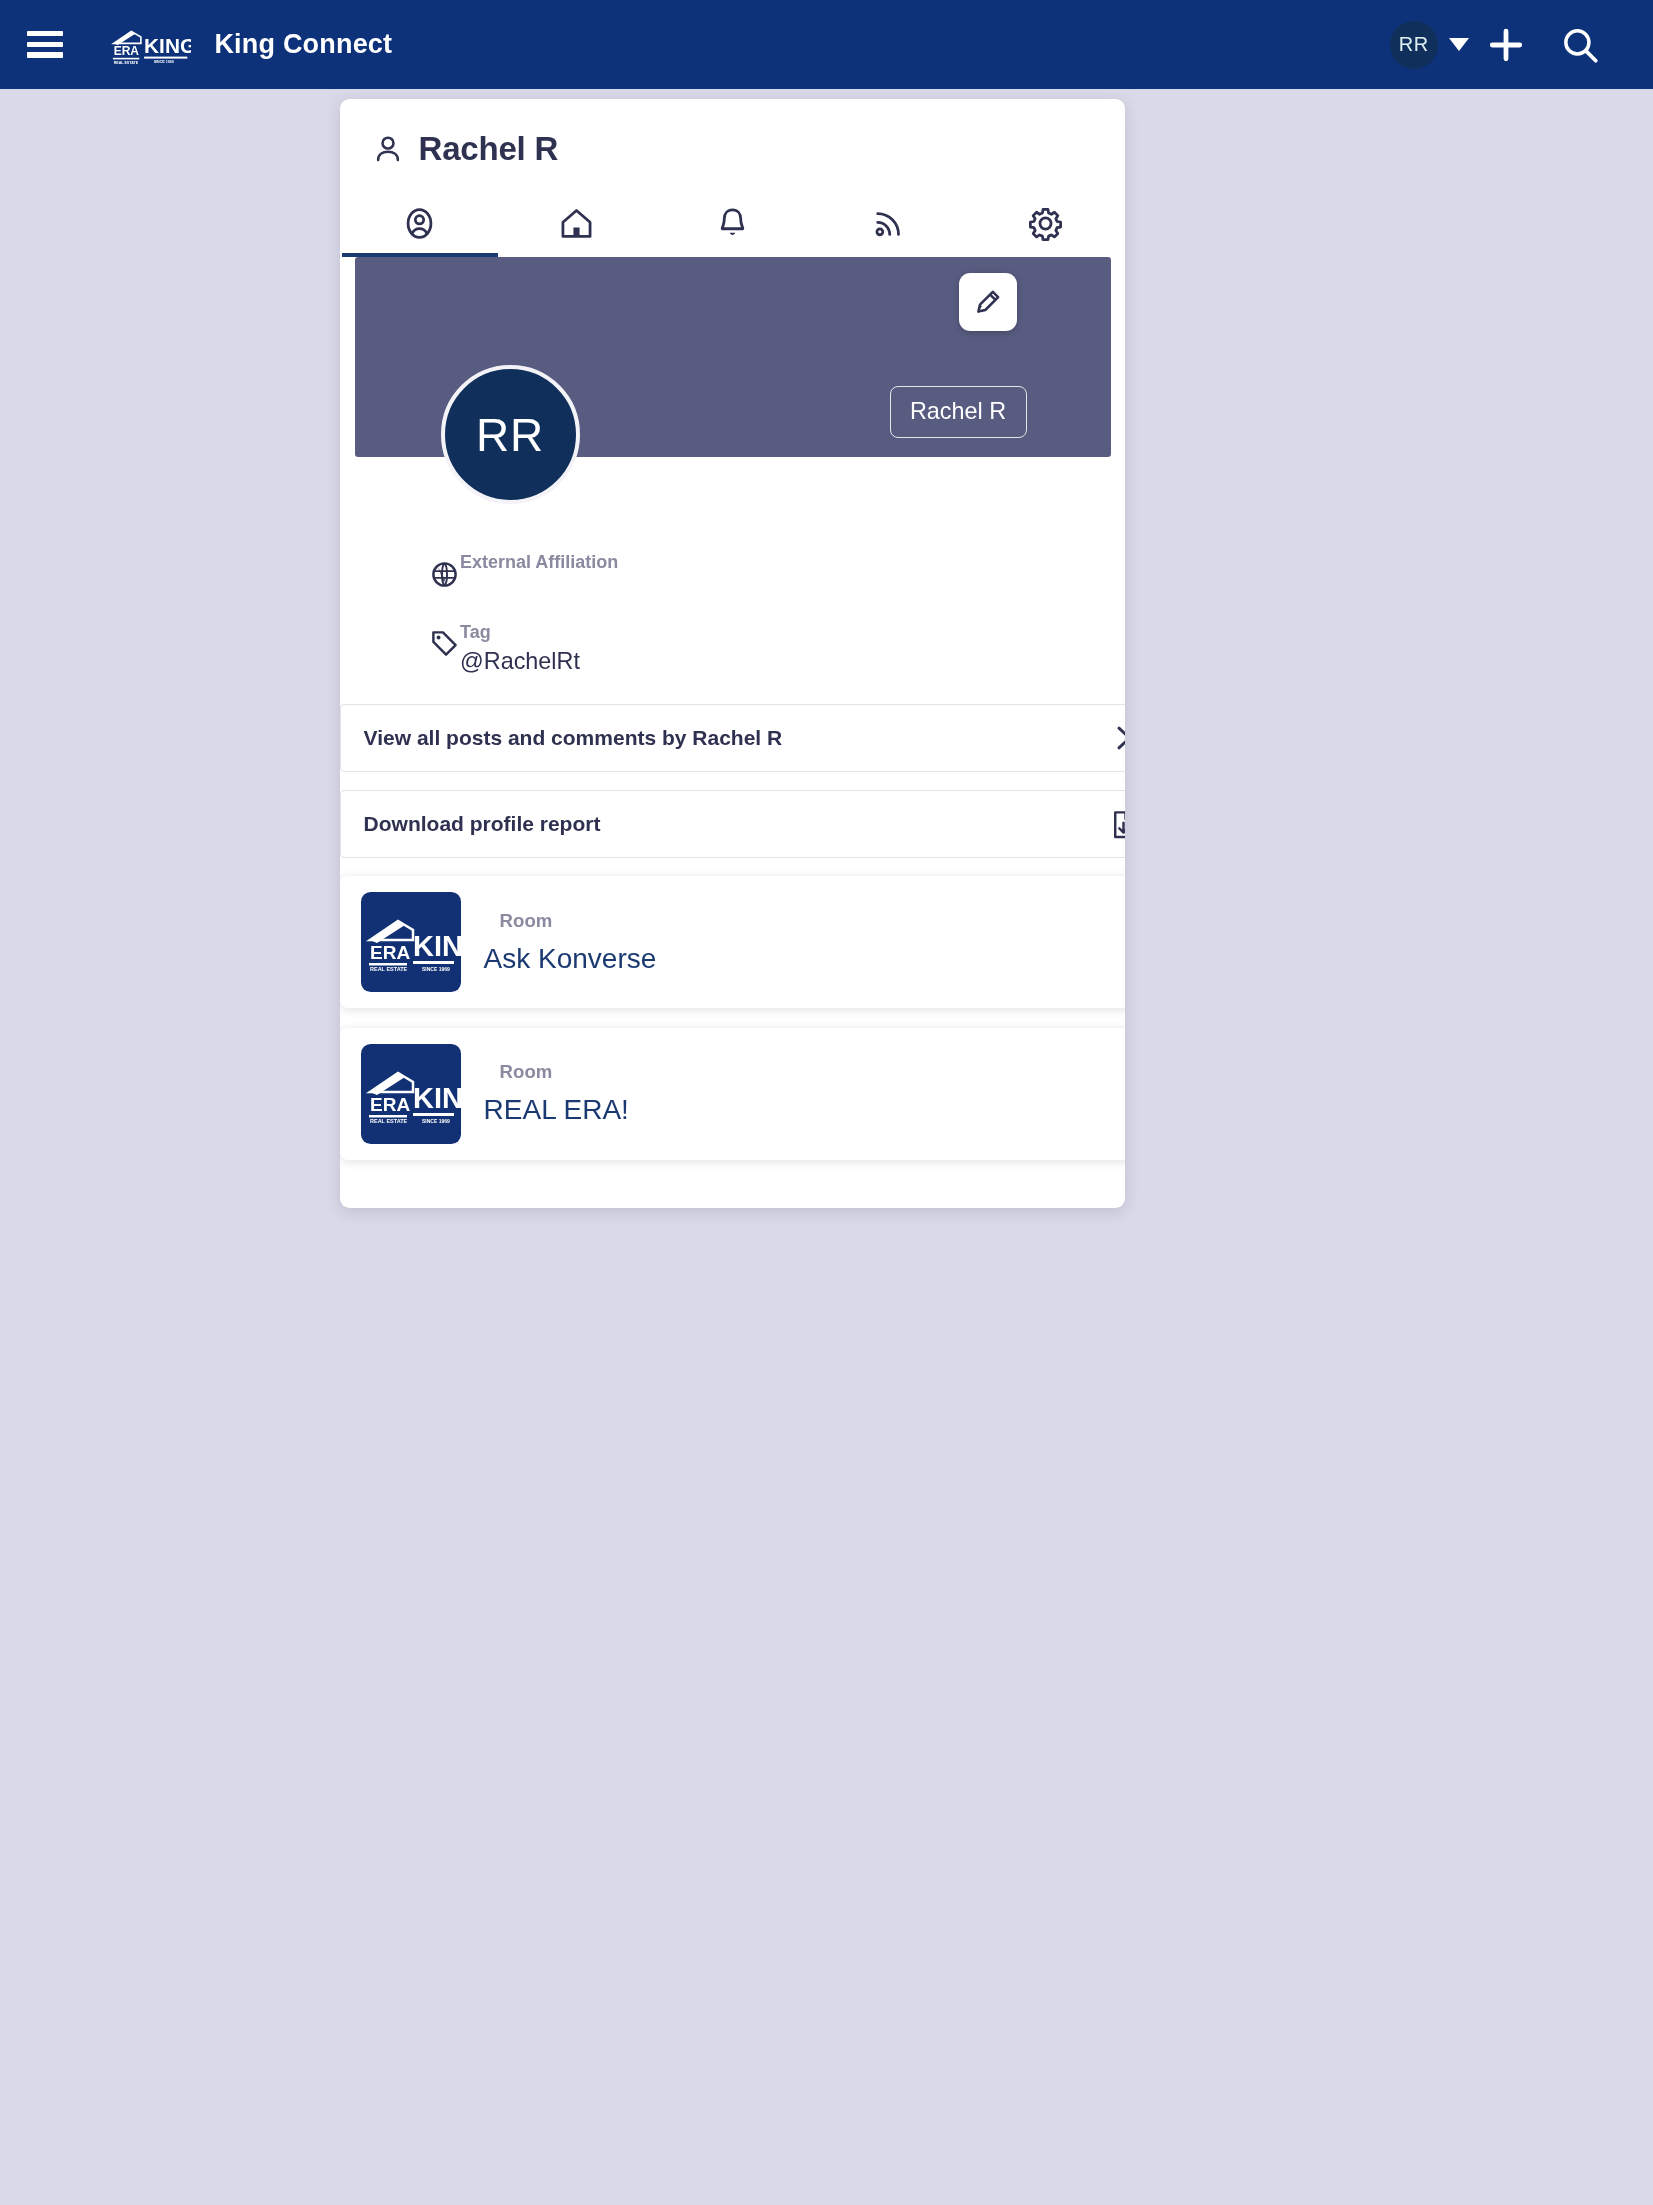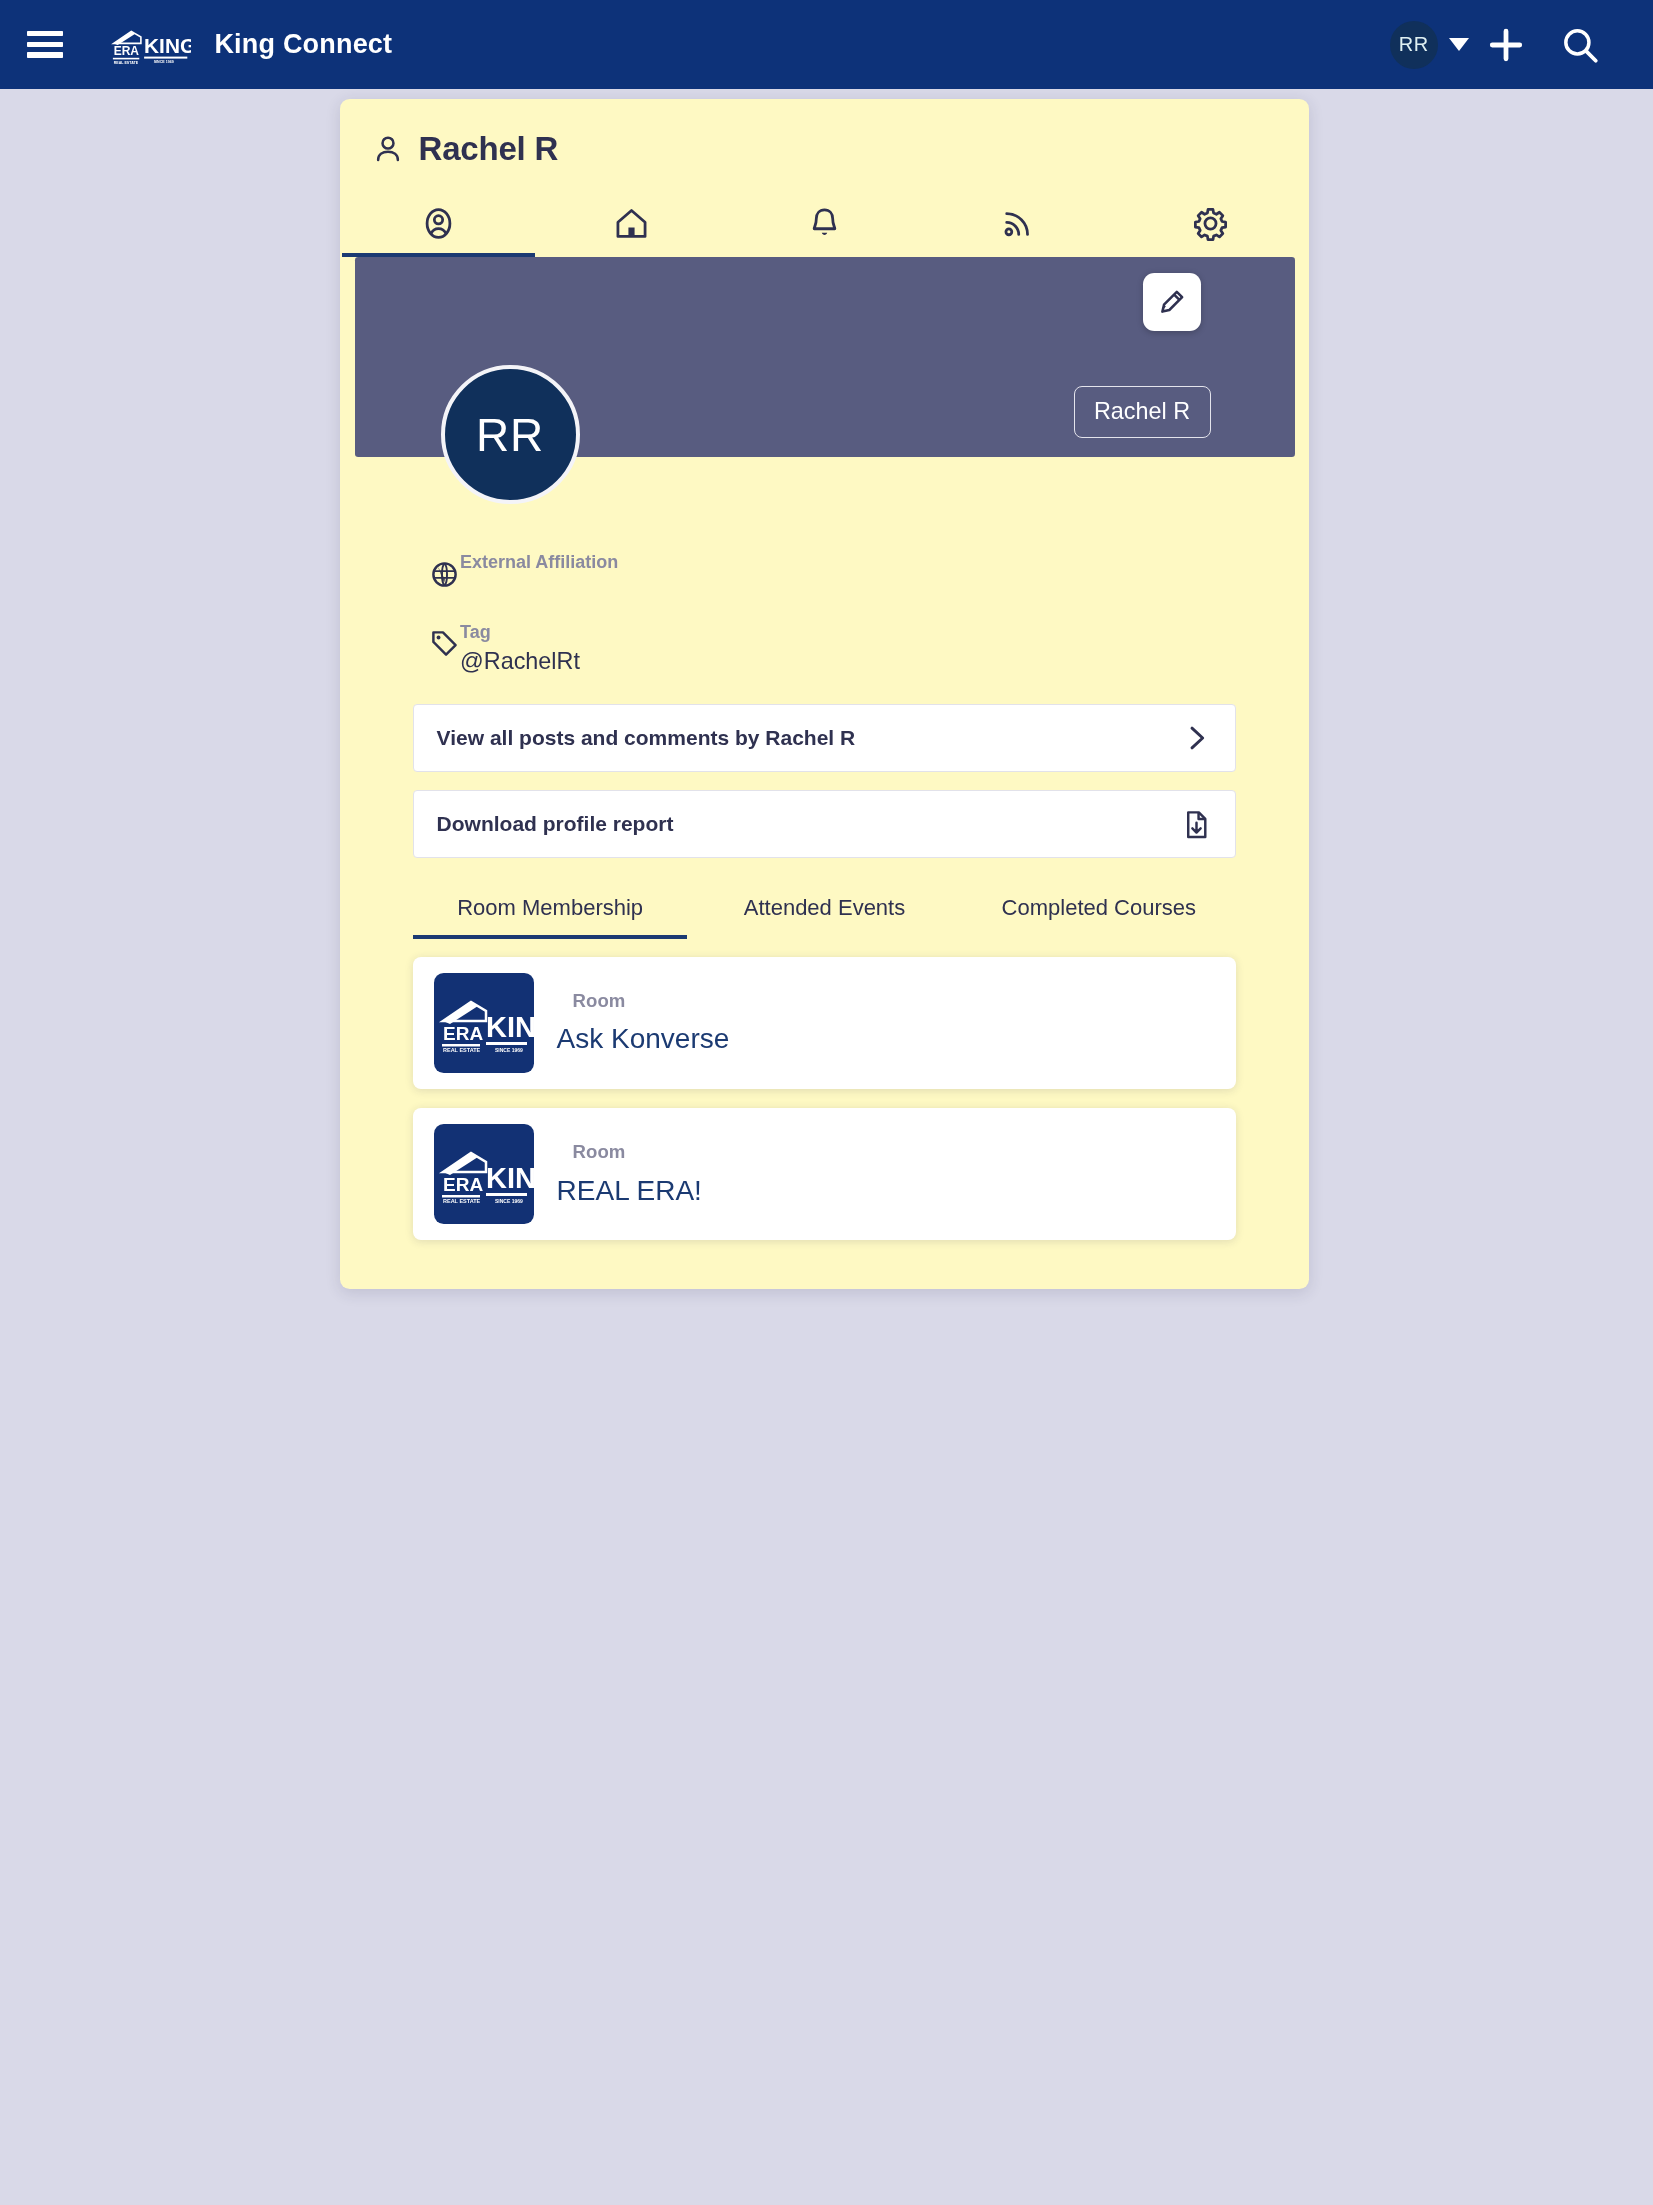--- a/index.html
+++ b/index.html
@@ -73,22 +73,22 @@
   .icon-btn {
     width: 74px; height: 74px;
     display: flex; align-items: center; justify-content: center;
     cursor: pointer;
   }
 
   
   .profile-card {
     position: absolute;
     left: 340px; top: 99px;
-    width: 969px;
-    background: #fef9c3;
+    width: 785px;
+    background: #ffffff;
     border-radius: 9.7px;
     box-shadow: 0 3.2px 14.5px rgba(40,40,80,.14);
     overflow: hidden;
     padding-bottom: 29px;
   }
 
   .card-title {
     display: flex; align-items: center;
     padding: 31px 0 0 32px;
     gap: 14.5px;
@@ -406,25 +406,20 @@
     <div class="label">Download profile report</div>
     <div class="trail">
       <svg width="31" height="31" viewBox="0 0 24 24">
         <path d="M5.6 2.6 h8.2 l5 5 v14 h-13.2 Z" fill="none" stroke="#2f3150" stroke-width="1.9" stroke-linejoin="round"></path>
         <path d="M13.6 2.6 v5.2 h5.2" fill="none" stroke="#2f3150" stroke-width="1.9" stroke-linejoin="round"></path>
         <path d="M12 10.6 v7.4 M8.8 15 L12 18.2 L15.2 15" fill="none" stroke="#2f3150" stroke-width="1.9" stroke-linecap="round" stroke-linejoin="round"></path>
       </svg>
     </div>
   </div>
 
-  <div class="tabs">
-    <div class="tab active">Room Membership</div>
-    <div class="tab">Attended Events</div>
-    <div class="tab">Completed Courses</div>
-  </div>
 
   <div class="room-list">
 
     <div class="room-card">
       <div class="room-logo">
         <svg class="eklogo" viewBox="0 0 200 200" aria-hidden="true">
           <g fill="#ffffff">
             <path d="M18 96 L74 58 L104 76 L104 96 Z" fill="none" stroke="#ffffff" stroke-width="5"></path>
             <path d="M18 96 L74 58 L88 66 L32 102 Z"></path>
             <text x="18" y="134" font-family="Liberation Sans, sans-serif" font-size="38" font-weight="bold">ERA</text>

